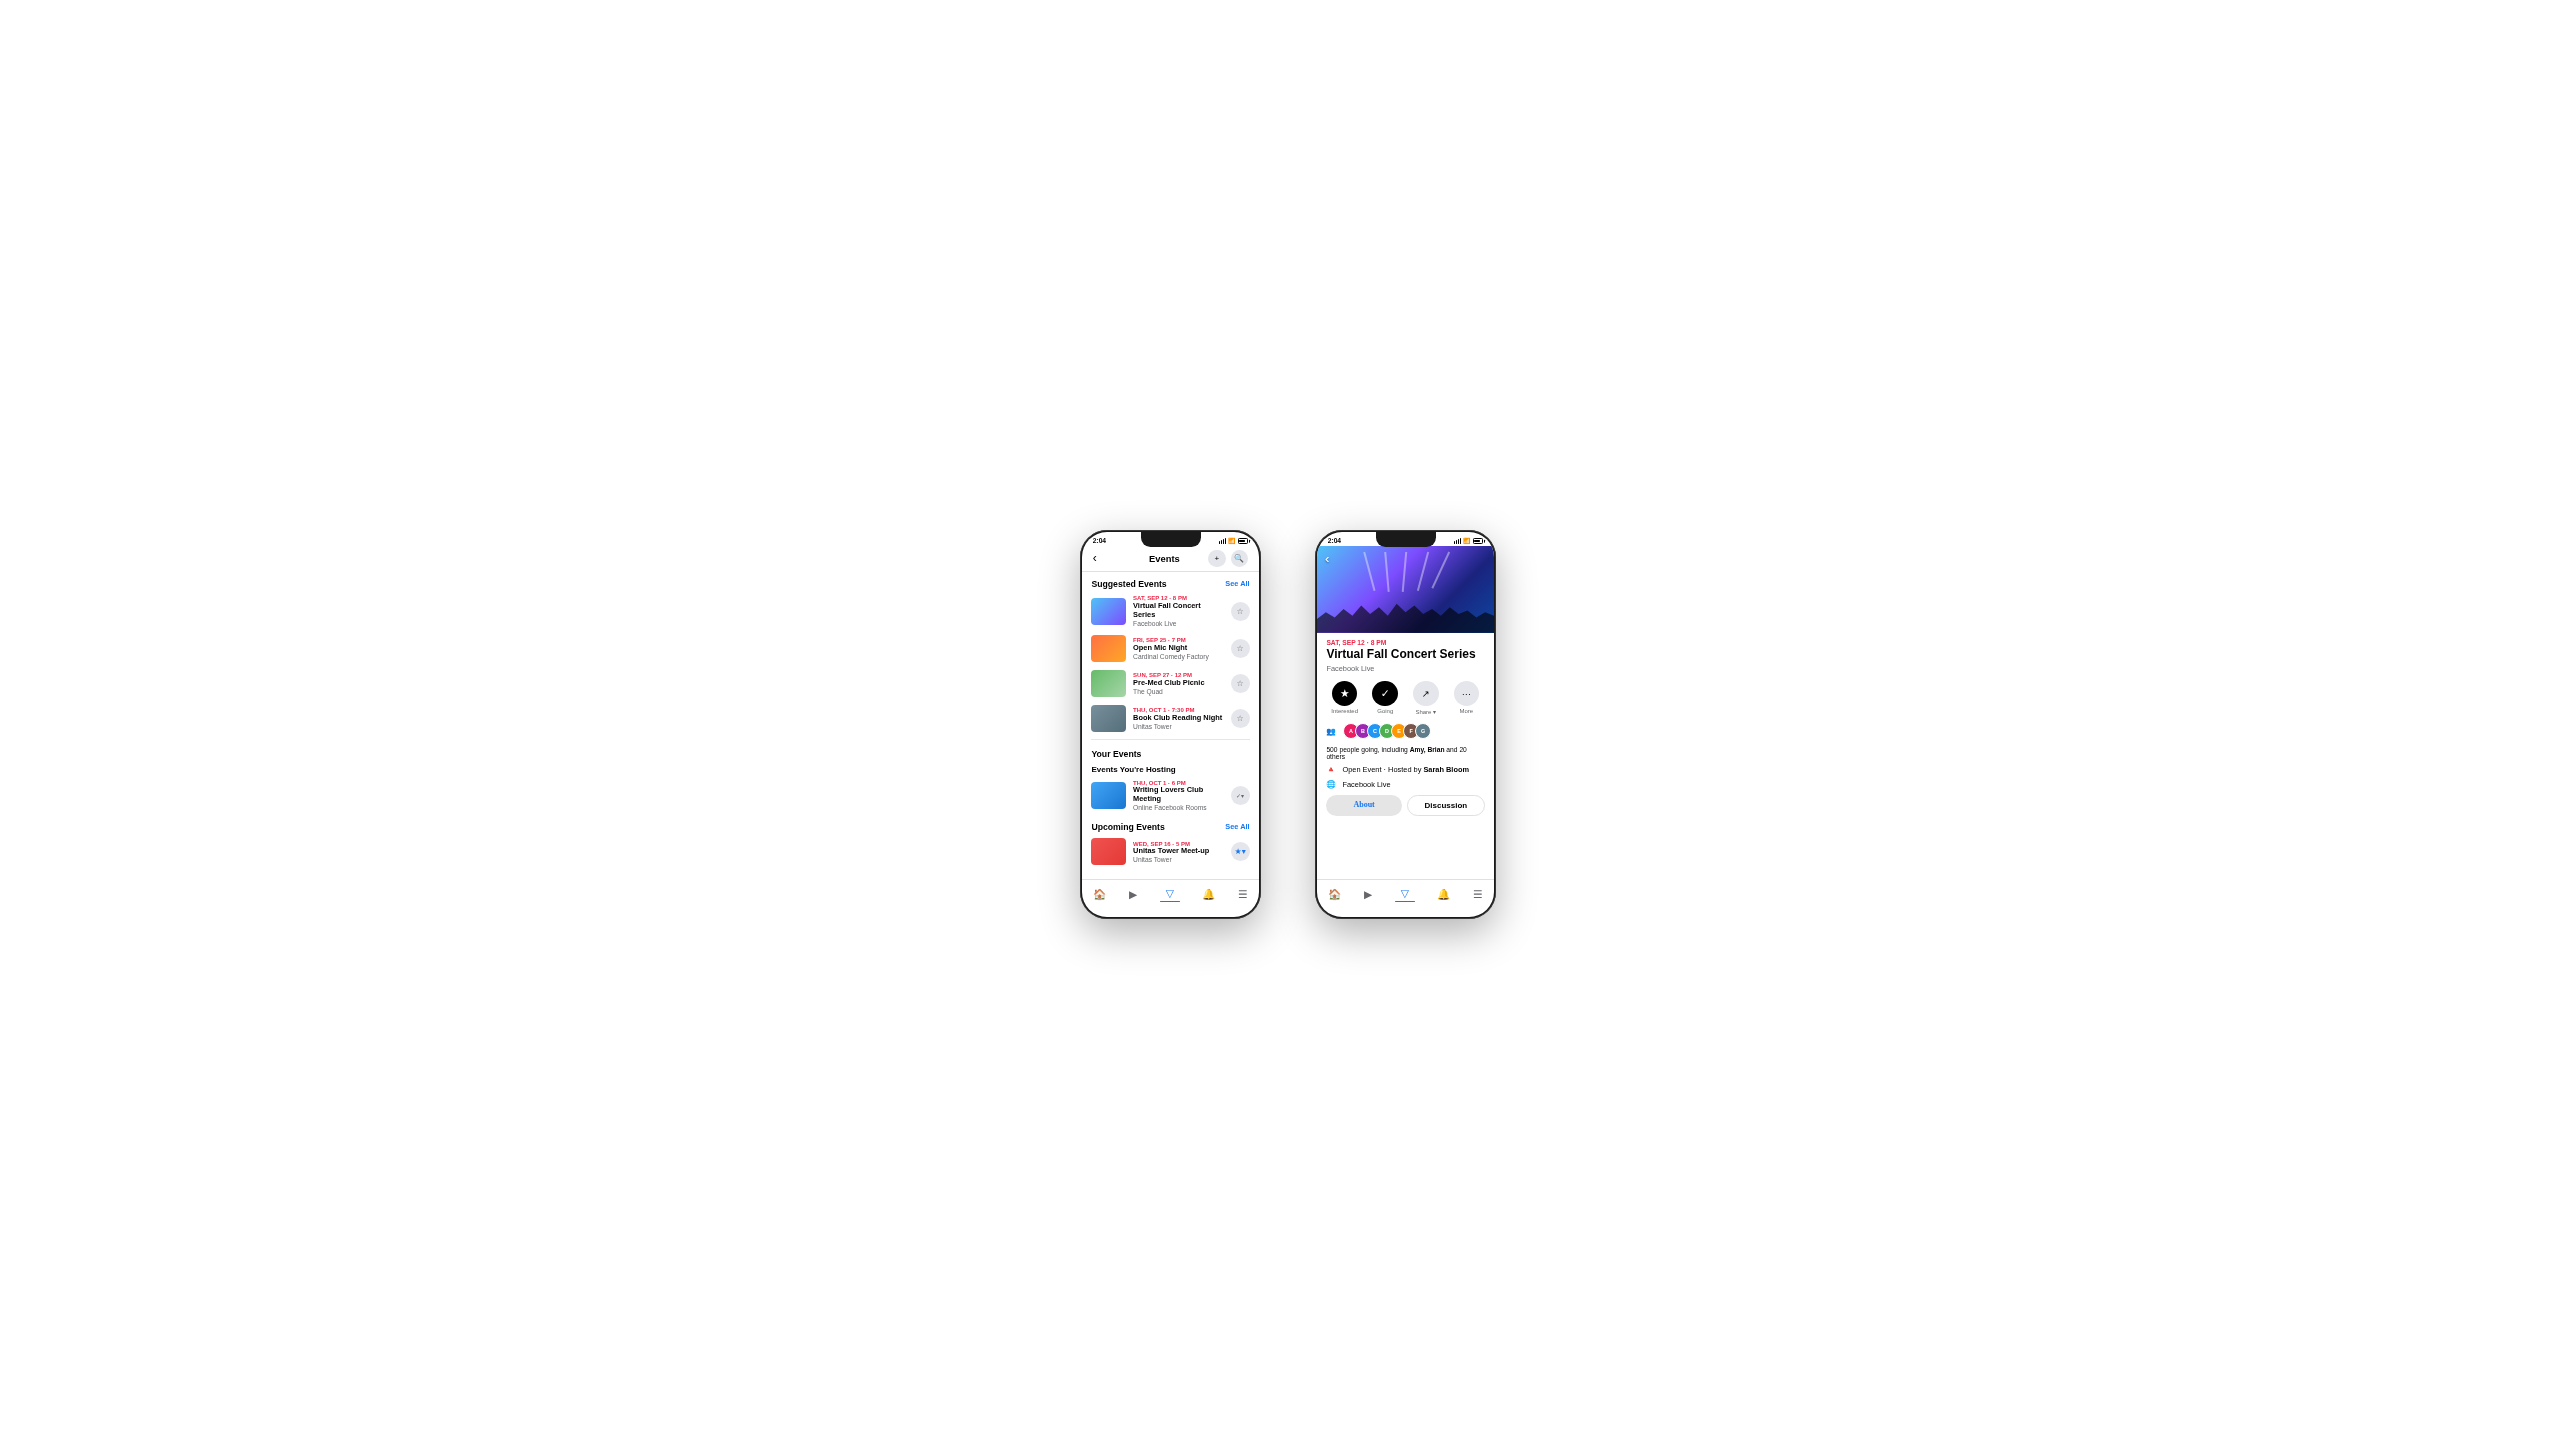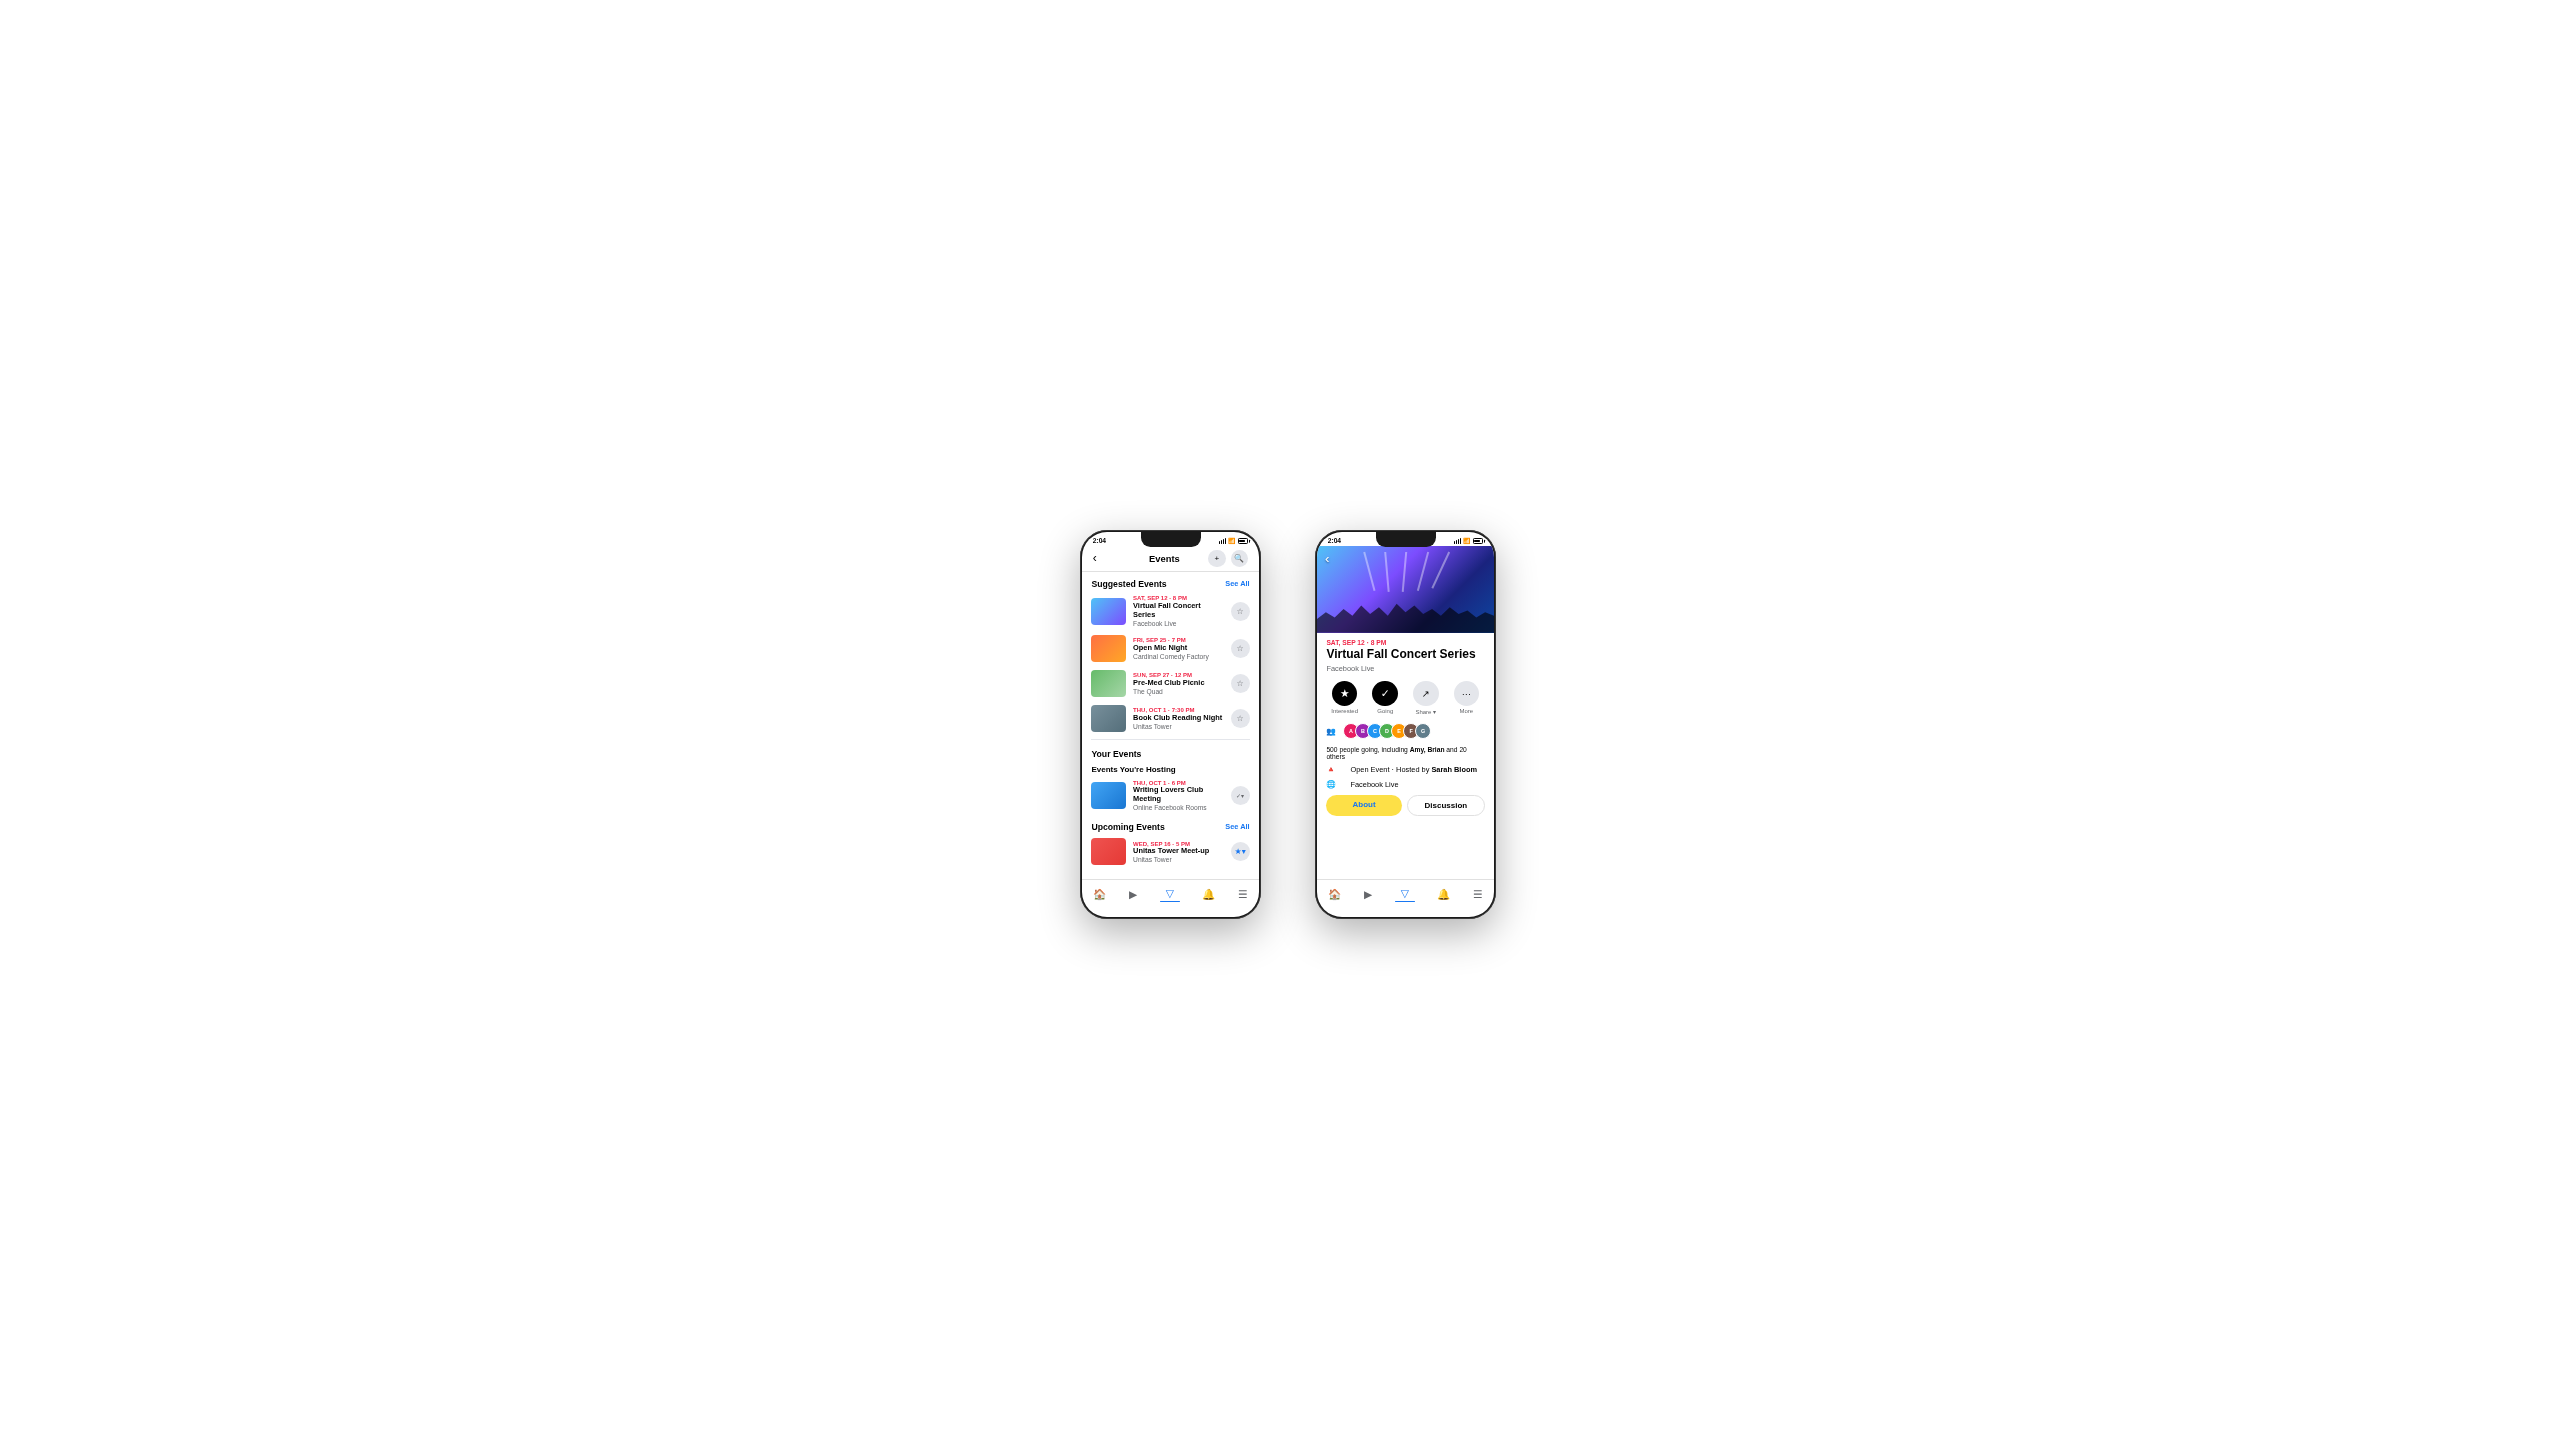--- a/index.html
+++ b/index.html
@@ -417,42 +417,42 @@
     }
     .meta-icon {
       font-size: 8px;
       color: #65676b;
       width: 10.7px;
       text-align: center;
     }
     .meta-text {
       font-size: 7.4px;
       color: #000;
-      margin-left: 8px;
     }
     .meta-text strong { font-weight: 700; }
 
     
     .tab-pills {
       display: flex;
       gap: 5.4px;
       margin-top: 6.7px;
     }
     .tab-pill {
       flex: 1;
       padding: 4.7px 0;
       text-align: center;
       border-radius: 13.4px;
       font-size: 8px;
       font-weight: 600;
       cursor: pointer;
     }
     .tab-pill.active {
-      background: #fde047;
+      background: #e5e5e5;
       color: #1877f2;
+      font-family: Liberation Serif, serif;
     }
     .tab-pill.inactive {
       background: #fff;
       color: #000;
       border: 0.7px solid #e0e0e0;
     }
 
     
     .thumb-concert { background: linear-gradient(135deg, #4fc3f7, #7c4dff); }
     .thumb-comedy { background: linear-gradient(135deg, #ff7043, #ffa726); }

